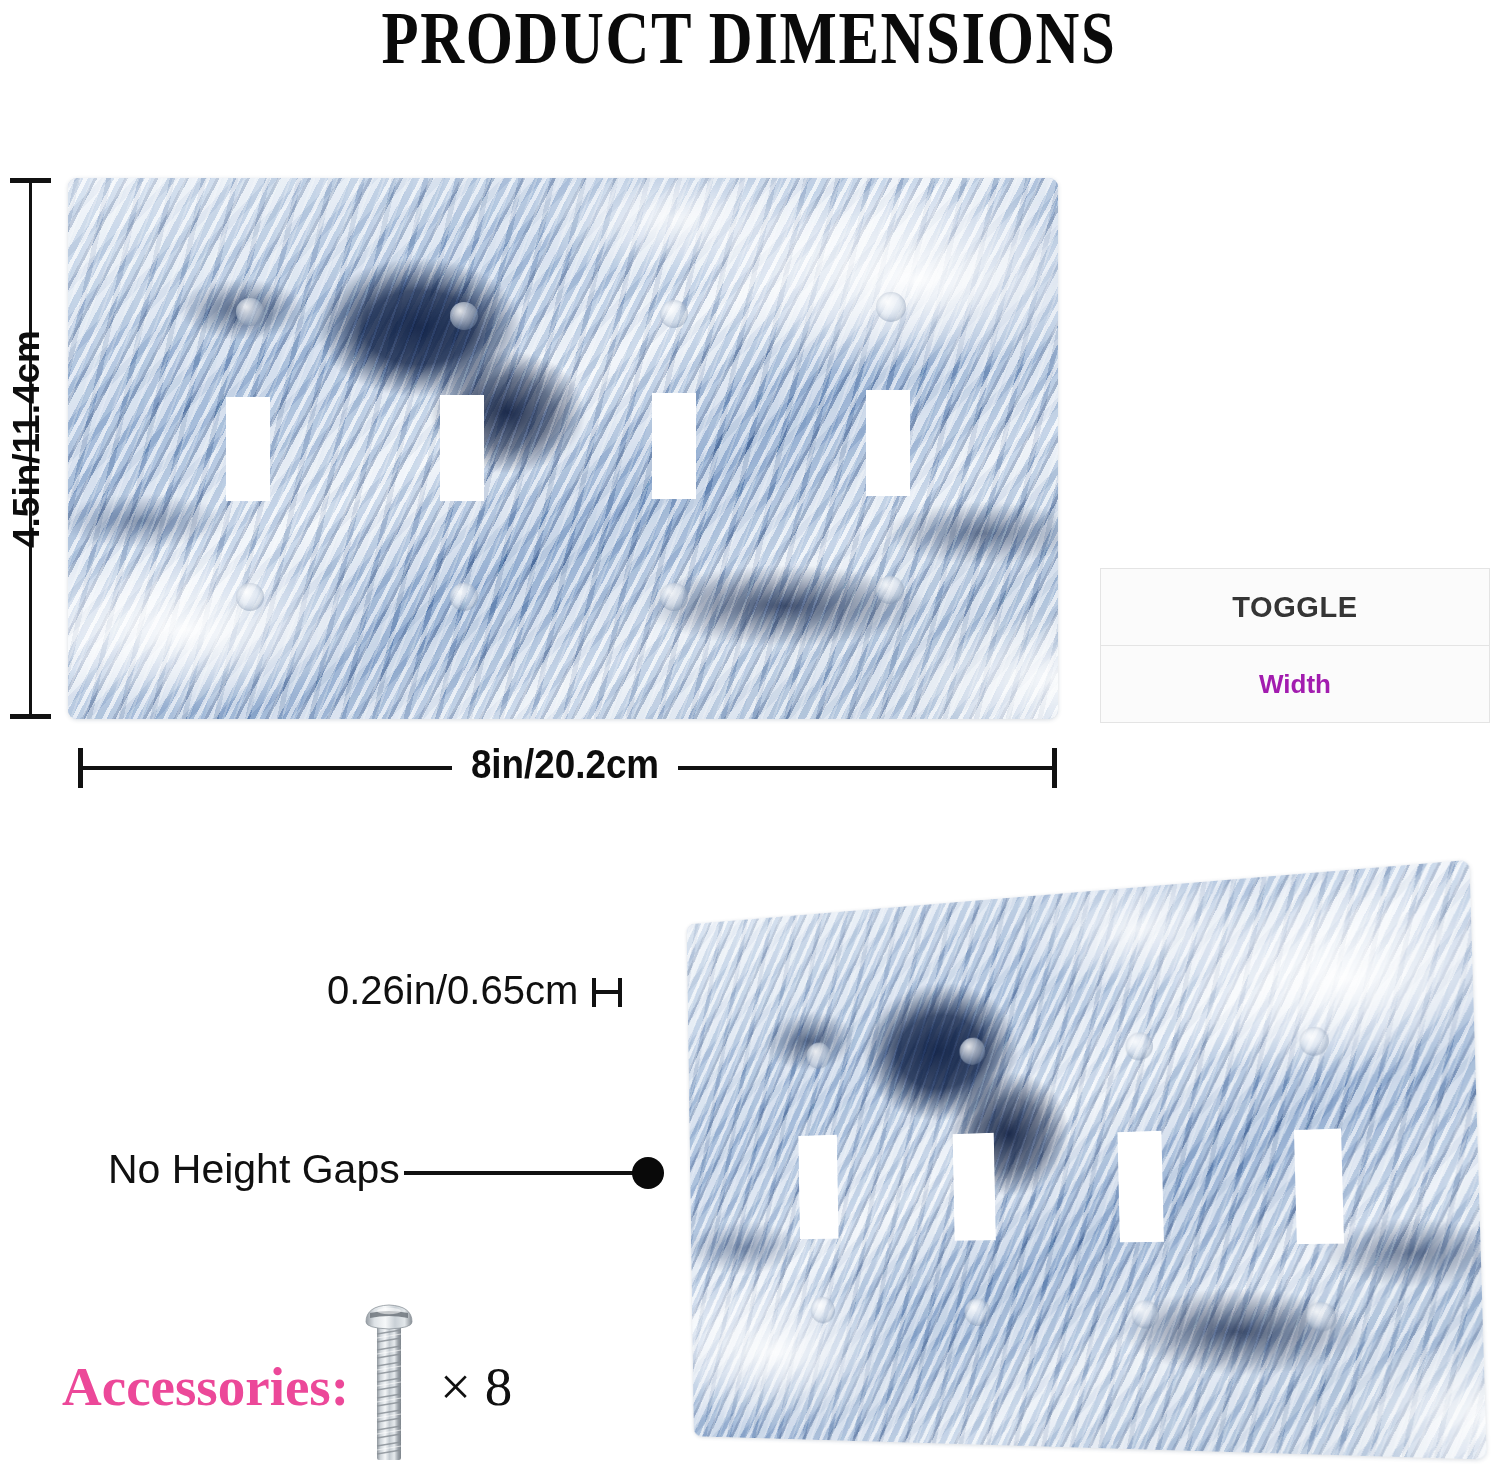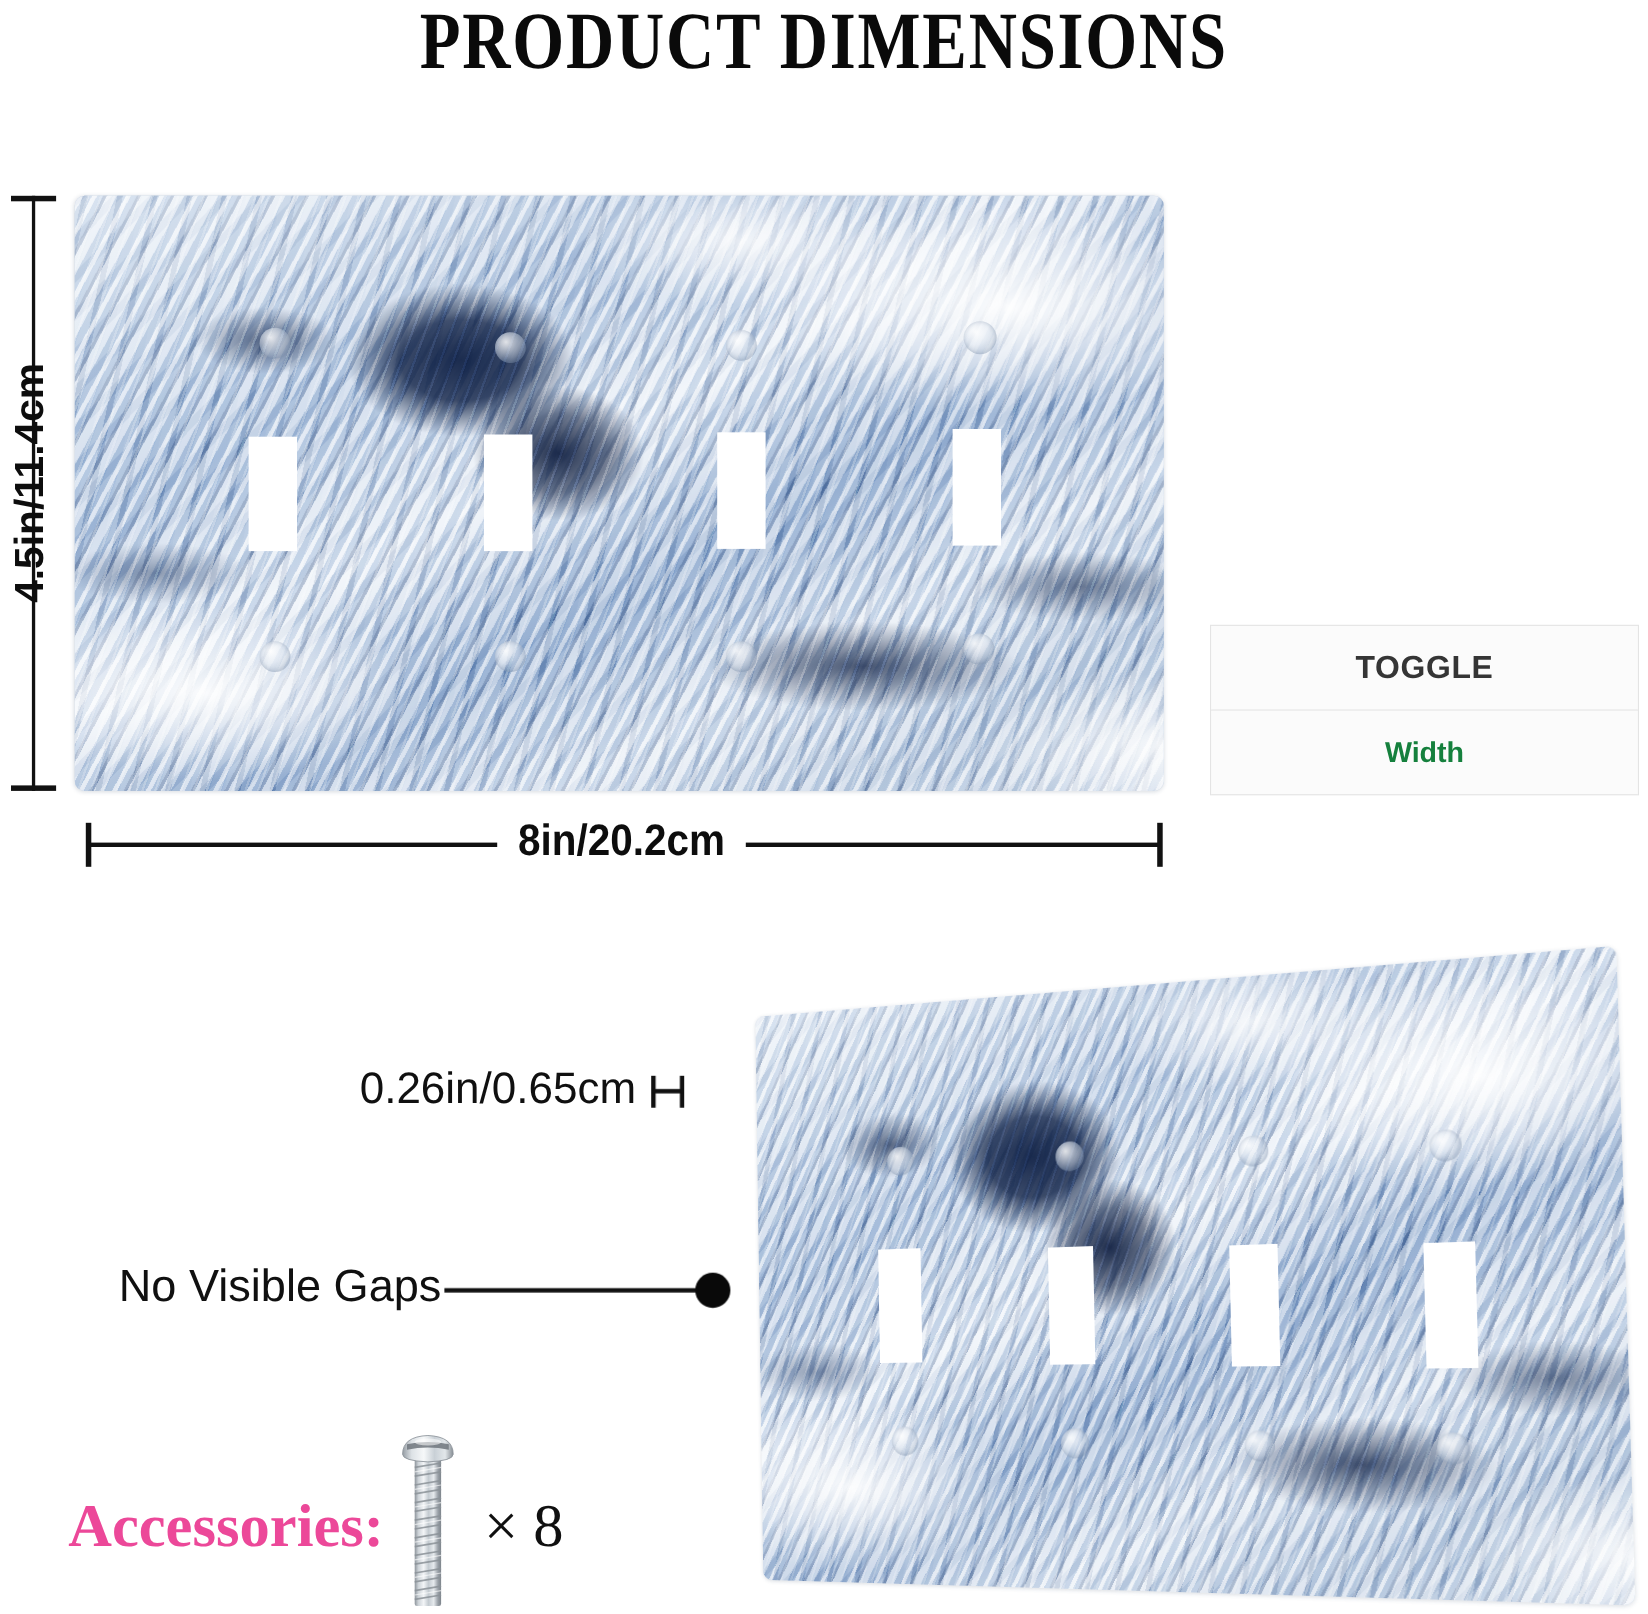--- a/index.html
+++ b/index.html
@@ -161,21 +161,21 @@
     display:flex;flex-direction:column;
   }
   #toggle-table .trow{display:flex;flex:1;}
   #toggle-table .trow + .trow{border-top:1px solid #e4e4e4;}
   #toggle-table .tcell{
     flex:1;display:flex;align-items:center;justify-content:center;
     color:#3d3d3d;
   }
   #toggle-table .tcell + .tcell{border-left:1px solid #e4e4e4;}
   #th-title{font-size:29px;font-weight:600;letter-spacing:.6px;color:#353535;}
-  .th-sub{font-size:26px;font-weight:600;color:#15803d;}
+  .th-sub{font-size:26px;font-weight:600;color:#a21caf;}
   .td-val{font-size:26px;font-weight:400;color:#3c3c3c;}
 
   
   #acc-label{
     position:absolute;left:62px;top:1355px;
     font-family:"Liberation Serif", serif;
     font-weight:700;font-size:55px;color:#ec4899;white-space:nowrap;
   }
   #screw{position:absolute;left:364px;top:1300px;width:50px;height:162px;}
   #acc-times{
@@ -251,21 +251,21 @@
     <div class="toggle-slot" style="left:516px;top:262px;width:48px;height:118px;"></div>
     <div class="toggle-slot" style="left:704px;top:266px;width:48px;height:118px;"></div>
   </div>
 </div>
 
 <div id="thick-label">0.26in/0.65cm</div>
 <div class="dim-line" id="thick-tick-l"></div>
 <div class="dim-line" id="thick-tick-r"></div>
 <div class="dim-line" id="thick-bar"></div>
 
-<div id="gap-label">No Visible Gaps</div>
+<div id="gap-label">No Height Gaps</div>
 <div class="dim-line" id="gap-leader"></div>
 <div id="gap-dot"></div>
 
 <div id="acc-label">Accessories:</div>
 
 <svg id="screw" viewBox="0 0 50 162">
   <defs>
     <linearGradient id="chrome" x1="0" y1="0" x2="1" y2="0">
       <stop offset="0%" stop-color="#8e959c"></stop>
       <stop offset="14%" stop-color="#cdd3d8"></stop>

